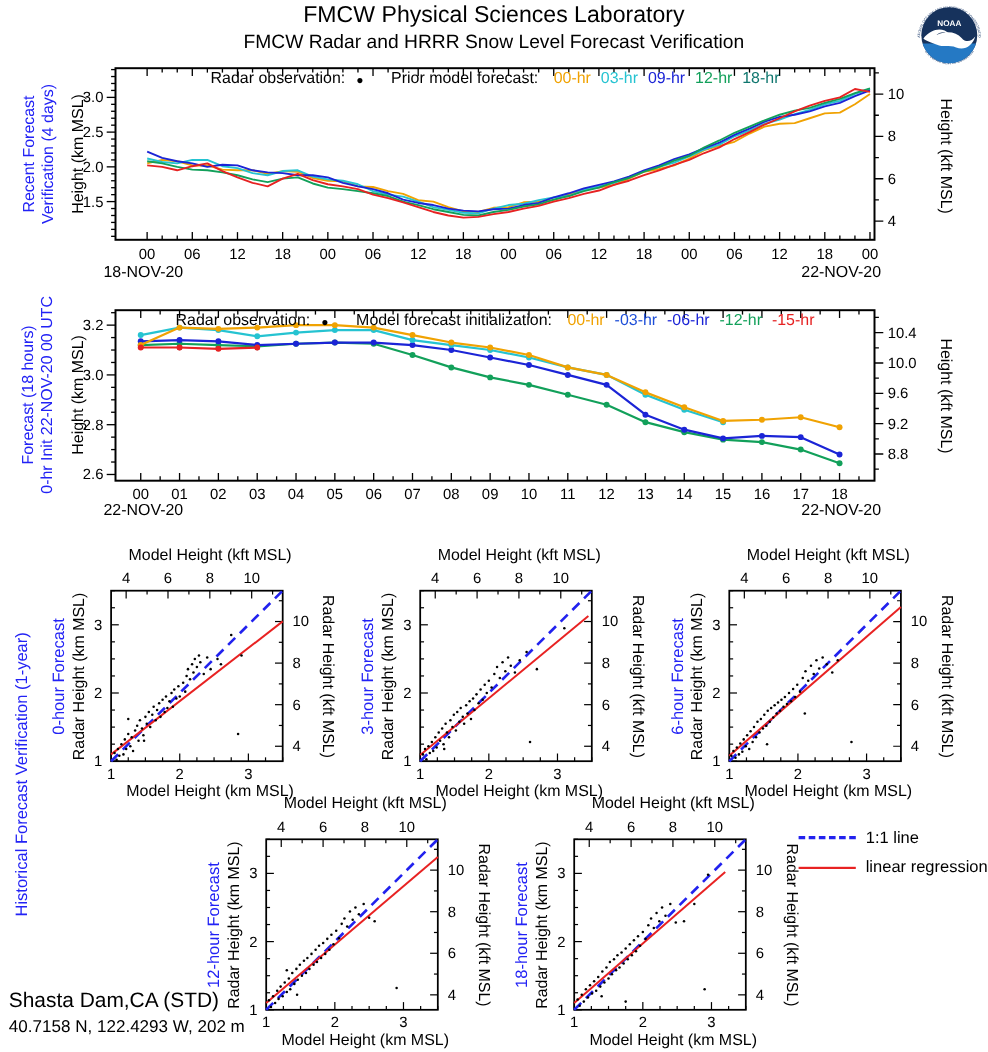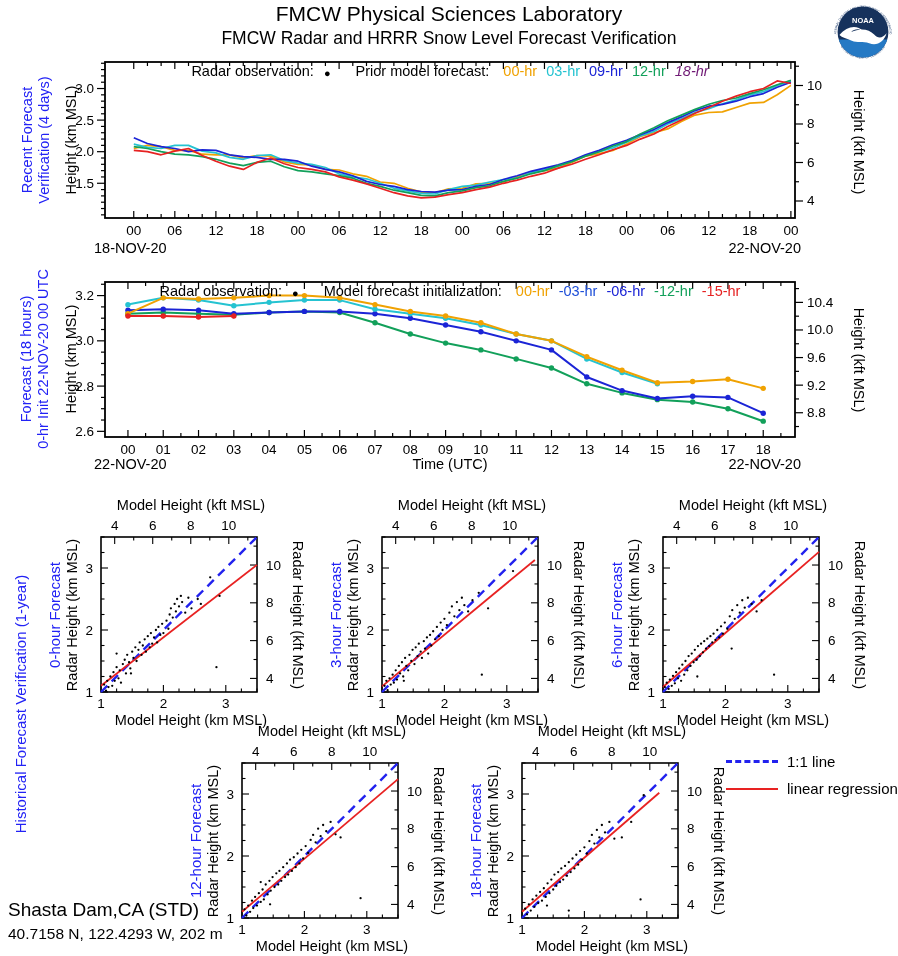--- a/index.html
+++ b/index.html
@@ -988,21 +988,21 @@
   </div>
 
   <div class="leg" style="left:105px;top:63px;width:690px;">
     <span>Radar observation:</span>
     <span class="obs-dot">●</span>
     <span class="ltitle">Prior model forecast:</span>
     <span style="color: rgb(240, 162, 2);">00-hr</span>
     <span style="color: rgb(37, 195, 209);">03-hr</span>
     <span style="color: rgb(27, 36, 214);">09-hr</span>
     <span style="color: rgb(18, 160, 90);">12-hr</span>
-    <span style="color: #701a75; font-style: italic;">18-hr</span>
+    <span style="color: #0f766e;">18-hr</span>
   </div>
 
   <div class="leg" style="left:105px;top:283px;width:690px;">
     <span>Radar observation:</span>
     <span class="obs-dot">●</span>
     <span class="ltitle">Model forecast initialization:</span>
     <span style="color: rgb(240, 162, 2);">00-hr</span>
     <span style="color: #1d4ed8;">-03-hr</span>
     <span style="color: rgb(27, 36, 214);">-06-hr</span>
     <span style="color: rgb(18, 160, 90);">-12-hr</span>
@@ -1015,21 +1015,20 @@
   <div class="olbl rotr" style="left:859px;top:142px;">Height (kft MSL)</div>
   <div class="olbl" style="left:94px;top:240px;">18-NOV-20</div>
   <div class="olbl" style="right:97px;top:240px;">22-NOV-20</div>
 
   <div class="olbl rotl blue" style="left:26px;top:359px;">Forecast (18 hours)</div>
   <div class="olbl rotl blue" style="left:43px;top:359px;">0-hr Init 22-NOV-20 00 UTC</div>
   <div class="olbl rotl" style="left:71px;top:359px;">Height (km MSL)</div>
   <div class="olbl rotr" style="left:859px;top:360px;">Height (kft MSL)</div>
   <div class="olbl" style="left:94px;top:456px;">22-NOV-20</div>
   <div class="olbl" style="right:97px;top:456px;">22-NOV-20</div>
-  <div class="olbl" style="left:105px;top:456px;width:690px;text-align:center;">Time (UTC)</div>
 
   <div class="olbl rotl blue" style="left:20px;top:704px;font-size:15px;">Historical Forecast Verification (1-year)</div>
 
   <div style="position:absolute;left:726px;top:753px;">
     <div class="hlegrow">
       <span class="dashline"></span>
       <span>1:1 line</span>
     </div>
     <div class="hlegrow">
       <span class="solidline"></span>

